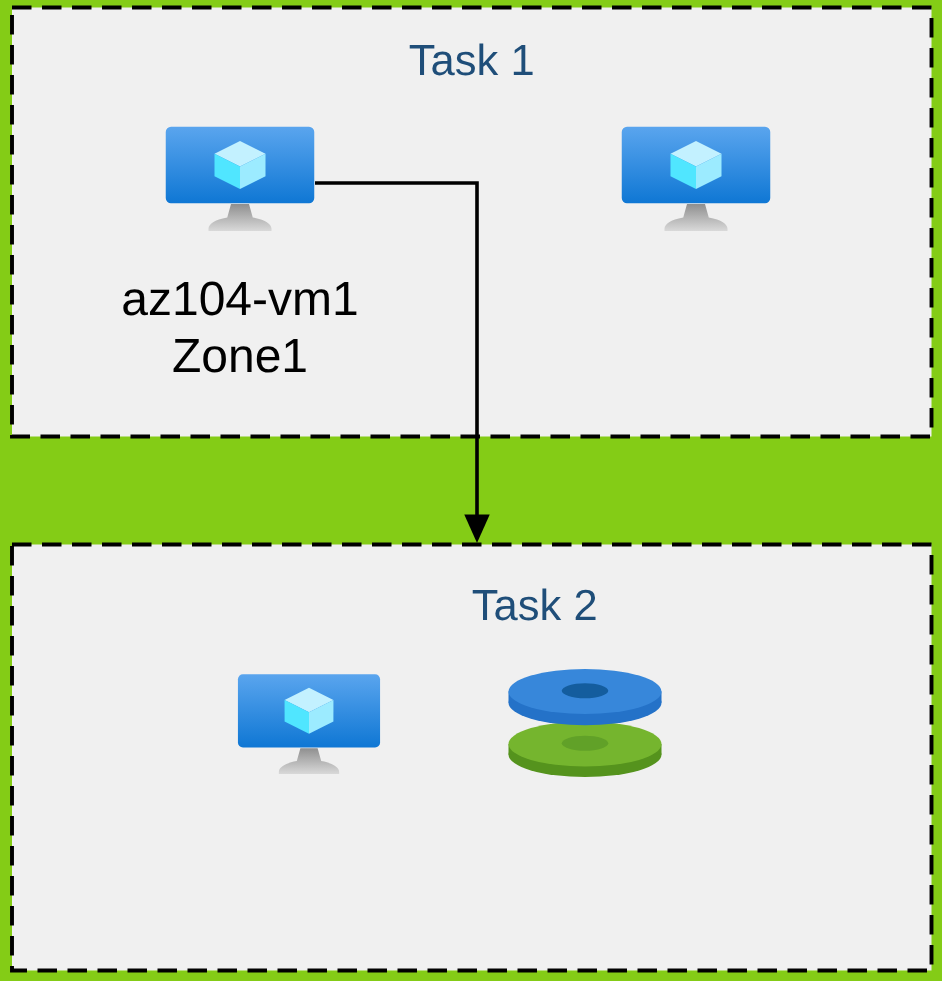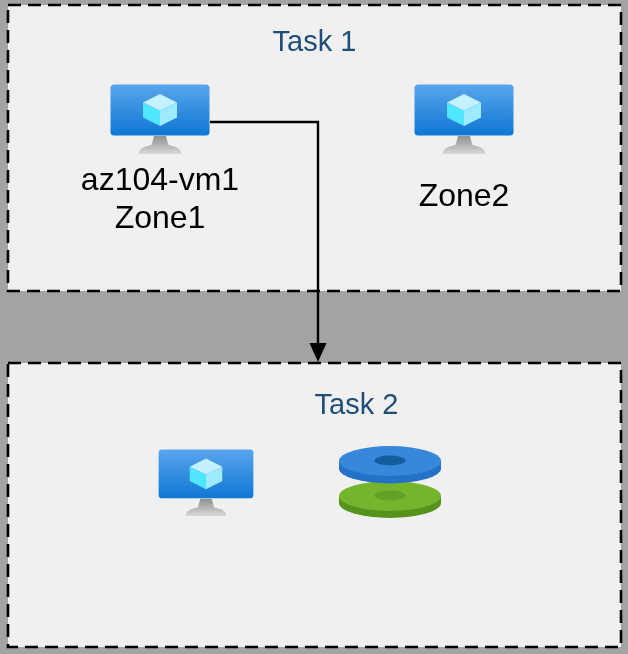--- a/index.html
+++ b/index.html
@@ -1,18 +1,18 @@
 <!DOCTYPE html>
 <html><head>
 <meta charset="utf-8">
 <style>
   html,body{margin:0;padding:0;background:#ffffff;}
   .canvas{
     position:relative;width:628px;height:654px;overflow:hidden;
-    font-family:"Liberation Sans",sans-serif;background:#a3a3a3;
+    font-family:"Liberation Sans",sans-serif;background:#84cc16;
   }
   .overlay{position:absolute;left:0;top:0;}
   .task-box{stroke:#000000;stroke-width:2.6;stroke-dasharray:13 7;}
   .connector-line{stroke:#000000;stroke-width:2.4;fill:none;}
   .box-title{
     position:absolute;left:8px;width:613px;text-align:center;
     font-size:29px;line-height:36px;color:#1f4e79;
   }
   .diagram-label{
     position:absolute;text-align:center;font-size:32px;line-height:38px;color:#000000;
@@ -60,30 +60,29 @@
     <rect class="task-box" x="8" y="363" width="613" height="284" fill="#f0f0f0"></rect>
     <path class="connector-line" d="M210 122 H318 V344"></path>
     <polygon points="309.5,343 326.5,343 318,362" fill="#000000"></polygon>
   </svg>
 
   <div class="box-title" style="top:23px;">Task 1</div>
 
   <svg class="icon" style="left:110px;top:84px;" width="100" height="70" viewBox="0 0 100 70">
     <use href="#vm-icon-shape"></use>
   </svg>
-  <div class="diagram-label" style="left:60px;top:160px;width:200px;">
+  <div class="diagram-label" style="left:60px;top:180px;width:200px;">
     <div>az104-vm1</div>
     <div>Zone1</div>
   </div>
 
   <svg class="icon" style="left:414px;top:84px;" width="100" height="70" viewBox="0 0 100 70">
     <use href="#vm-icon-shape"></use>
   </svg>
   <div class="diagram-label" style="left:364px;top:176px;width:200px;">
-    <div>Zone2</div>
   </div>
 
   <div class="box-title" style="top:386px;padding-left:42px;">Task 2</div>
 
   <svg class="icon" style="left:158px;top:449px;" width="96" height="67" viewBox="0 0 100 70">
     <use href="#vm-icon-shape"></use>
   </svg>
 
   <svg class="icon" style="left:338px;top:446px;" width="104" height="72" viewBox="0 0 104 72">
     <use href="#disks-icon-shape"></use>

